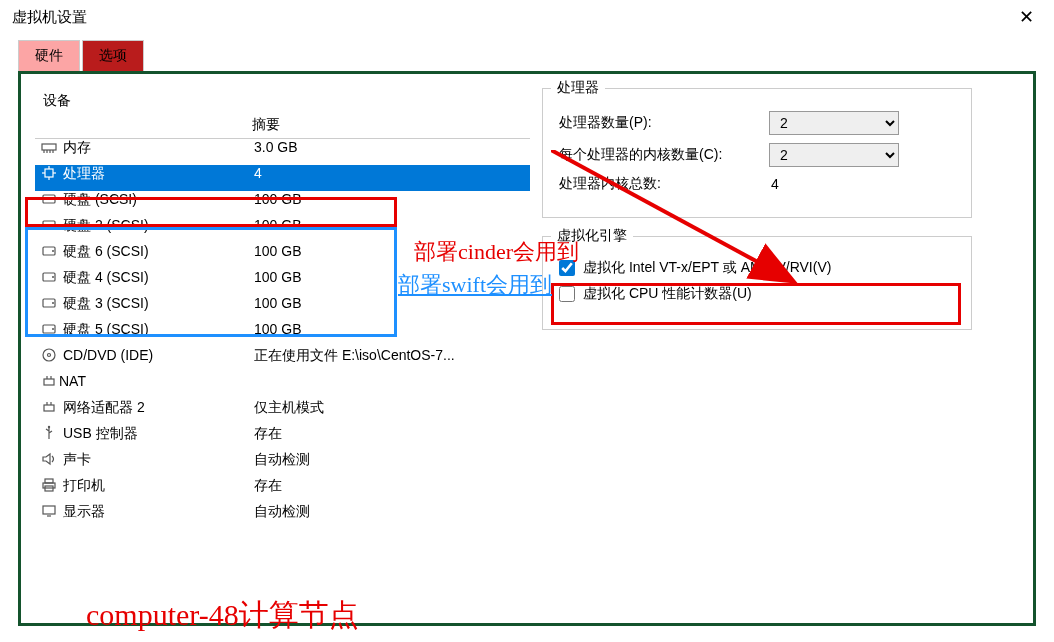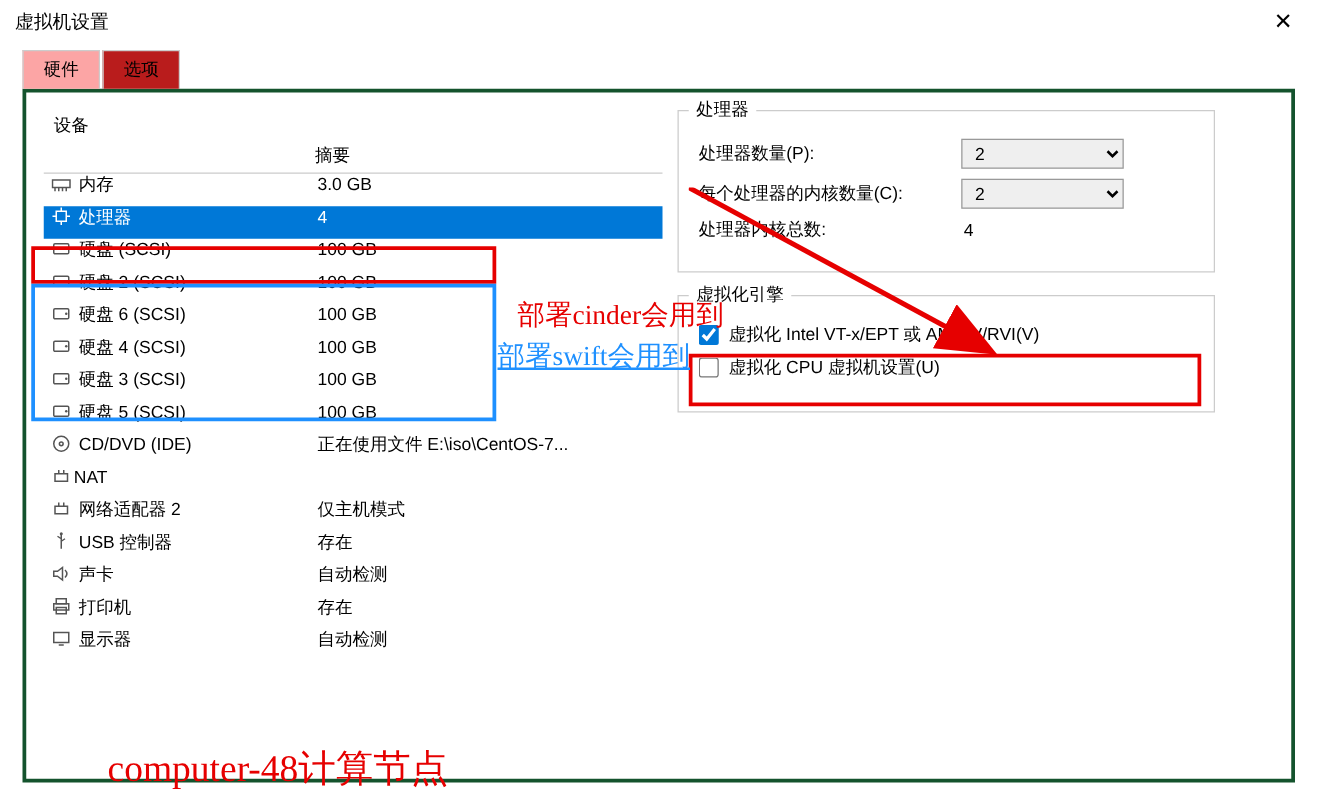--- a/index.html
+++ b/index.html
@@ -248,21 +248,21 @@
     </div>
 
     <div class="group" style="padding-bottom:18px;">
       <div class="group-title">虚拟化引擎</div>
       <div class="checkbox-row">
         <input type="checkbox" checked="" style="">
         <span>虚拟化 Intel VT-x/EPT 或 AMD-V/RVI(V)</span>
       </div>
       <div class="checkbox-row">
         <input type="checkbox" style="">
-        <span>虚拟化 CPU 虚拟机设置(U)</span>
+        <span>虚拟化 CPU 性能计数器(U)</span>
       </div>
     </div>
   </div>
 
   <div class="box-red-1" style="left:4px; top:123px; width:372px; height:30px;"></div>
   <div class="box-blue" style="left:4px; top:153px; width:372px; height:110px;"></div>
   <div class="box-red-2" style="left:530px; top:209px; width:410px; height:42px;"></div>
 
   <svg class="arrow" style="left:530px; top:76px; width:300px; height:150px;" viewBox="0 0 300 150">
     <defs>

